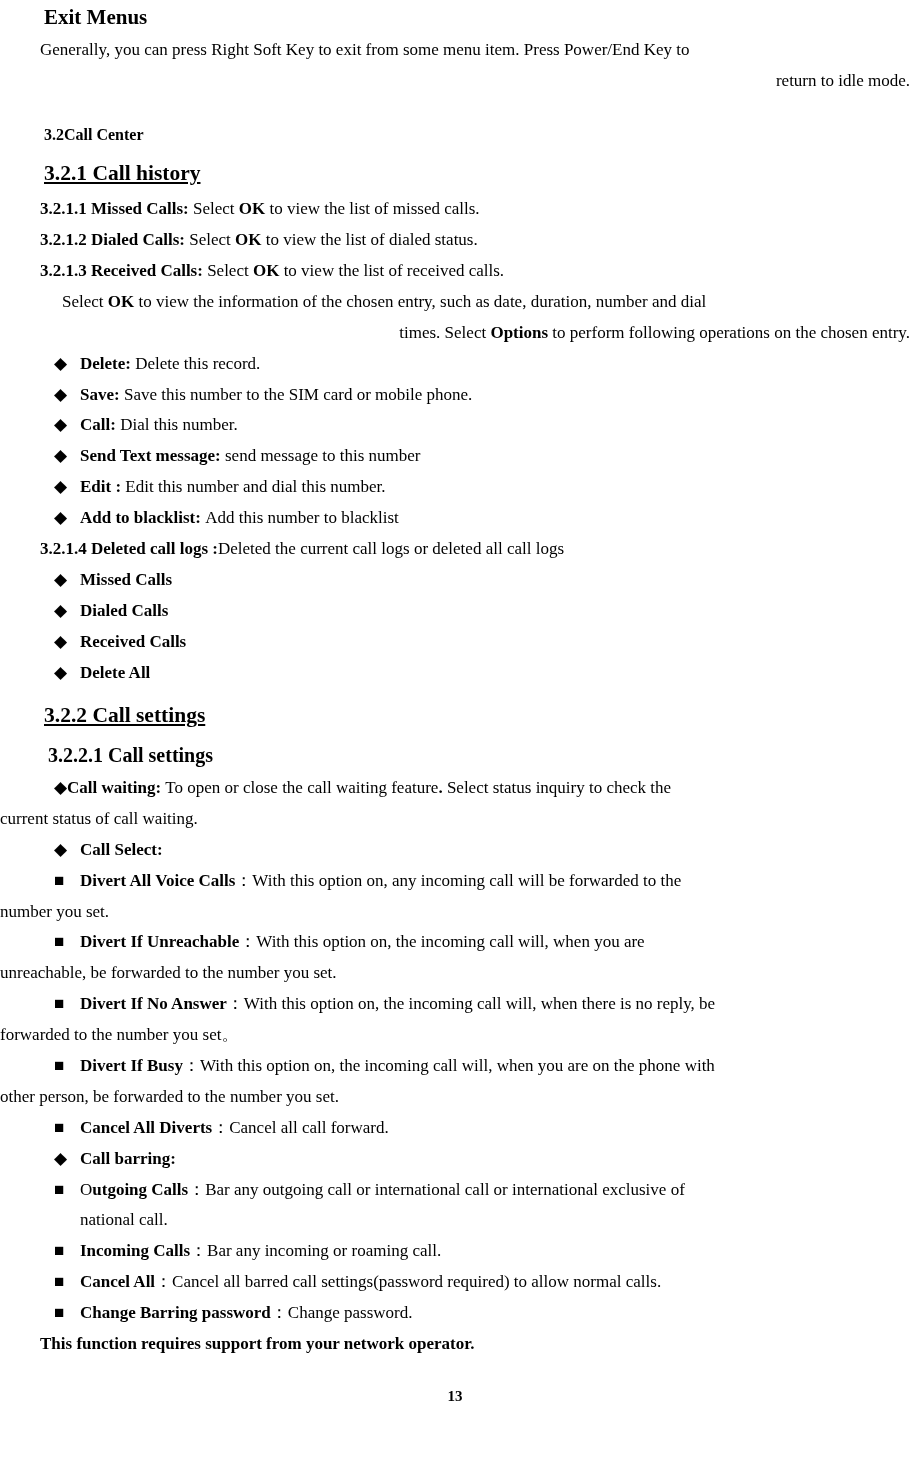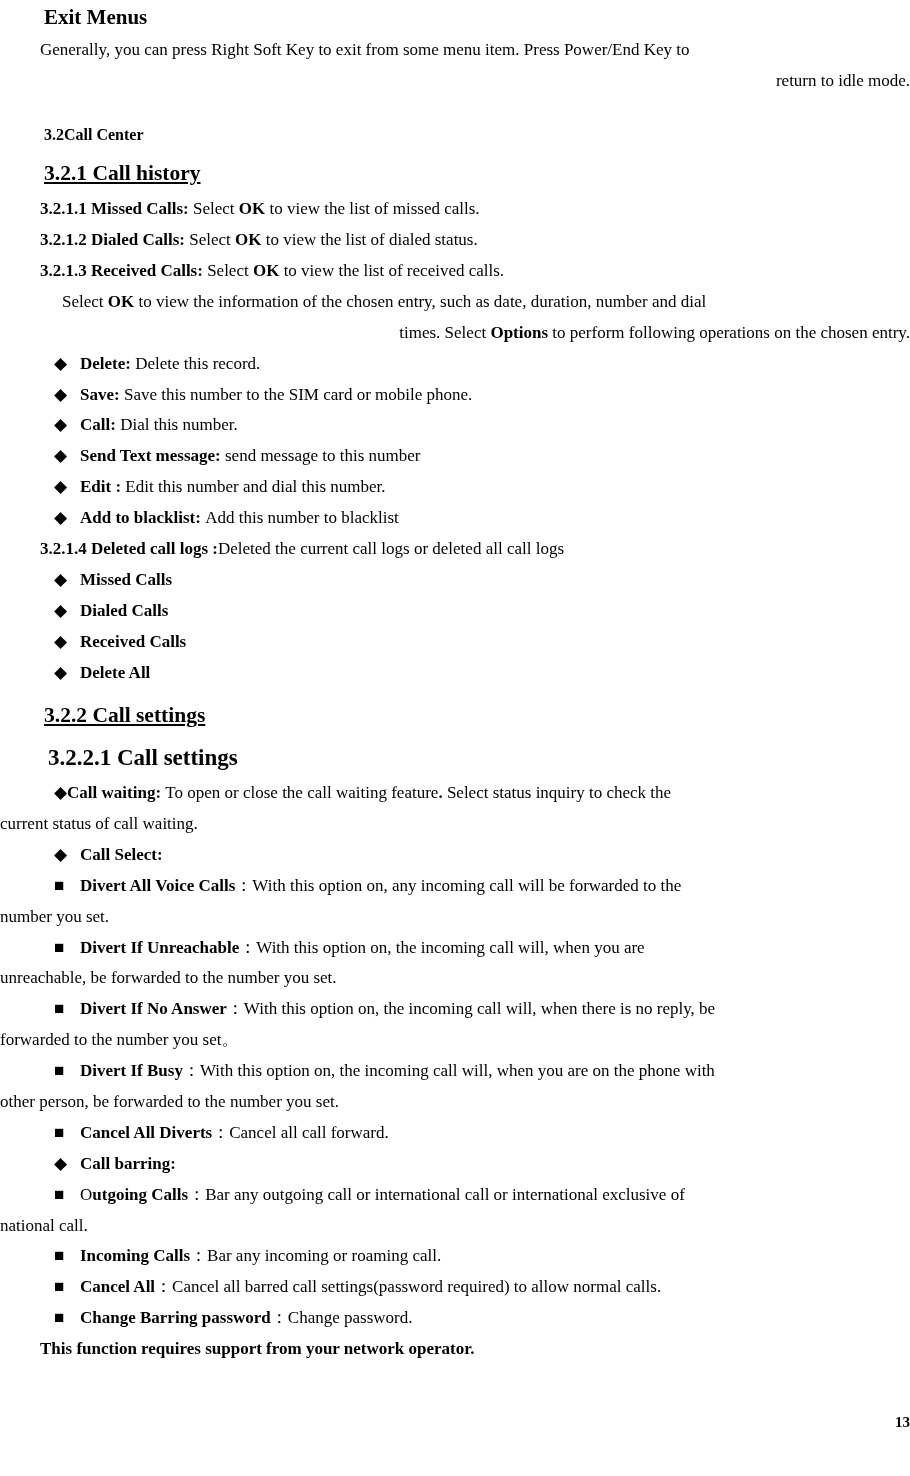--- a/index.html
+++ b/index.html
@@ -84,34 +84,35 @@
       margin-left: 0;
       margin-bottom: 2px;
       text-align: justify;
     }
     .sub-line .b,
     .para-indent .b,
     .bullet .b,
     .bullet-nested .b,
     .intro-para .b,
     .para-continue .b { font-weight: bold; }
-    .page-num { text-align: right; font-weight: bold; font-size: 15px; margin-top: 46px; }
+    .page-num { text-align: center; font-weight: bold; font-size: 15px; margin-top: 25px; }
     .h4-sub {
-      font-size: 23px;
+      font-size: 20px;
       font-weight: bold;
       margin-left: 48px;
       margin-top: 2px;
       margin-bottom: 2px;
     }
     .footer-note {
       font-weight: bold;
       margin-left: 40px;
       margin-top: 2px;
     }
     .nested-indent {
+      margin-left: 80px;
       margin-bottom: 2px;
     }
   </style>
 </head>
 <body>
 
 <div class="page">
 
   <div class="h3">Exit Menus</div>
   <div class="intro-para">Generally, you can press Right Soft Key to exit from some menu item. Press Power/End Key to</div>

